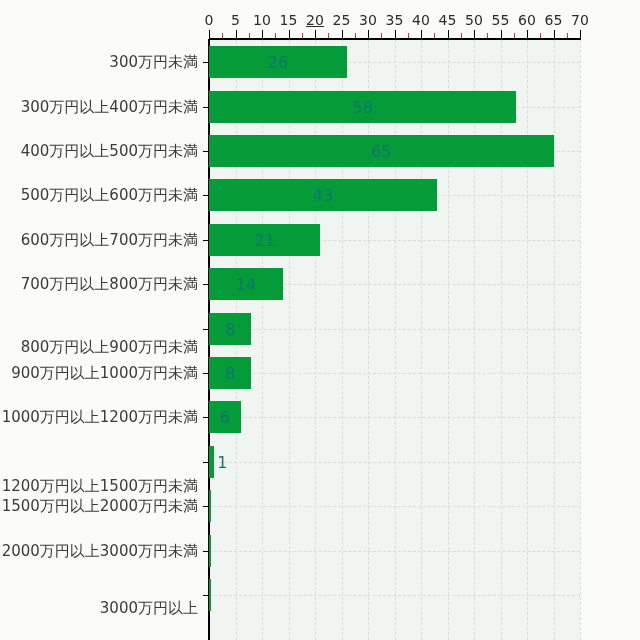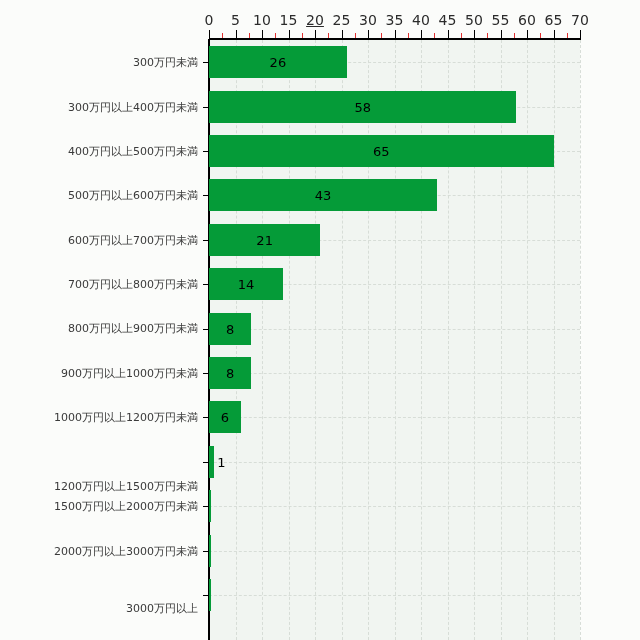--- a/index.html
+++ b/index.html
@@ -94,36 +94,36 @@
     position: absolute;
     left: 203px;
     width: 6px;
     height: 1px;
     background: #000000;
   }
   .cat-label {
     position: absolute;
     right: 442px; 
     transform: translateY(-50%);
-    font-size: 11px;
+    font-size: 15px;
     color: #3a3a3a;
     white-space: nowrap;
     text-align: left;
     line-height: 15px;
   }
 
   
   .bar {
     position: absolute;
     background: #059b38;
   }
   .bar-value {
     position: absolute;
-    font-size: 13px;
-    color: #000000;
+    font-size: 16px;
+    color: #0f766e;
     transform: translate(-50%, -50%);
     white-space: nowrap;
     line-height: 15px;
   }
   .bar-value.outside {
     transform: translate(0, -50%);
   }
 </style>
 </head>
 <body>
@@ -223,21 +223,21 @@
       <div class="ytick" style="top: 550.6px;"></div>
       <div class="ytick" style="top: 595px;"></div>
     </div>
   <div id="catlabels-layer">
       <div class="cat-label" style="top: 62.2px;">300万円未満</div>
       <div class="cat-label" style="top: 106.6px;">300万円以上400万円未満</div>
       <div class="cat-label" style="top: 151px;">400万円以上500万円未満</div>
       <div class="cat-label" style="top: 195.4px;">500万円以上600万円未満</div>
       <div class="cat-label" style="top: 239.8px;">600万円以上700万円未満</div>
       <div class="cat-label" style="top: 284.2px;">700万円以上800万円未満</div>
-      <div class="cat-label" style="top: 328px;">800万円以上900万円未満</div>
+      <div class="cat-label" style="top: 347px;">800万円以上900万円未満</div>
       <div class="cat-label" style="top: 373px;">900万円以上1000万円未満</div>
       <div class="cat-label" style="top: 417.4px;">1000万円以上1200万円未満</div>
       <div class="cat-label" style="top: 486px;">1200万円以上1500万円未満</div>
       <div class="cat-label" style="top: 506.2px;">1500万円以上2000万円未満</div>
       <div class="cat-label" style="top: 550.6px;">2000万円以上3000万円未満</div>
       <div class="cat-label" style="top: 608px;">3000万円以上</div>
     </div>
   <div id="bars-layer">
       <div class="bar" style="left: 209px; top: 46.2px; width: 137.8px; height: 32px; background: rgb(5, 155, 56);"></div>
       <div class="bar-value" style="top: 62.2px; left: 277.9px;">26</div>

